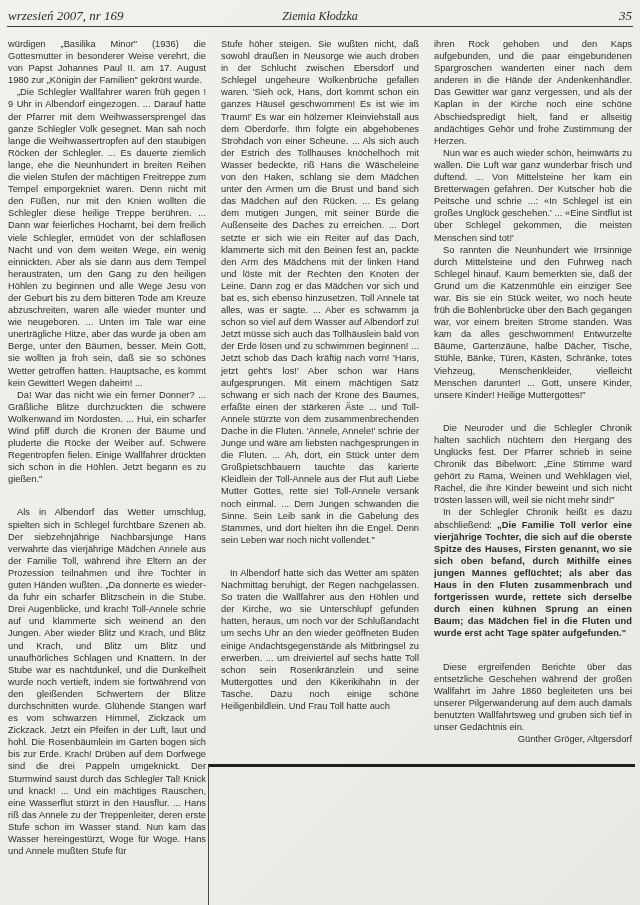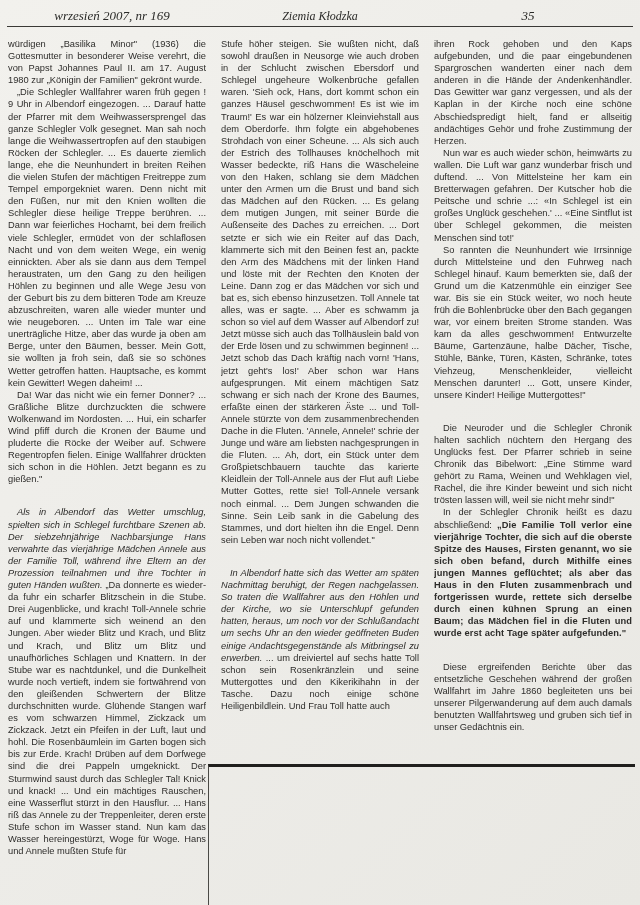--- a/index.html
+++ b/index.html
@@ -13,43 +13,43 @@
     background:linear-gradient(135deg,#f2f1ed 0%,#edece8 55%,#e9e8e3 100%);
     color:#2e2d2b;
   }
   
   .header{
     position:absolute;top:8px;left:8px;right:8px;height:16px;
     display:flex;align-items:baseline;
     font-family:"Liberation Serif","DejaVu Serif",serif;
     font-style:italic;font-size:13px;color:#2a2a28;
   }
-  .header .issue{flex:1;text-align:center;}
+  .header .issue{flex:1;text-align:left;}
   .header .title{flex:1;text-align:center;font-size:12px;}
-  .header .page-no{flex:1;text-align:center;}
+  .header .page-no{flex:1;text-align:right;}
   .rule-thin{position:absolute;left:7px;right:7px;top:26px;height:1px;background:#3a3936;}
   .rule-thick{position:absolute;left:7px;right:7px;top:30px;height:3px;background:#17161
 4;}
   
   .columns{
     position:absolute;top:38px;left:8px;right:8px;bottom:0;
     display:flex;gap:15px;
   }
   .col{
     flex:1;min-width:0;overflow:hidden;
     font-size:9.3px;line-height:12.1px;
     text-align:justify;
     color:#2e2d2b;
   }
   .col p{margin:0;}
   .col p.indent{text-indent:9px;}
   .col p.space-before{margin-top:21px;}
   .col p.right{text-align:right;}
   .run-normal{font-style:normal;font-weight:normal;}
-  .run-italic{font-style:italic;}
+  .run-italic{}
   .run-bold{font-weight:bold;letter-spacing:.1px;}
   
   .end-box{
     position:absolute;left:208px;right:5px;top:764px;bottom:0;
     border-top:3px solid #201f1d;
     border-left:1px solid #4a4a46;
     background:transparent;
   }
 </style>
 </head>
@@ -76,18 +76,19 @@
         <p class=""><span class="run-normal">Stufe höher steigen. Sie wußten nicht, daß sowohl draußen in Neusorge wie auch droben in der Schlucht zwischen Ebersdorf und Schlegel ungeheure Wolkenbrüche gefallen waren. 'Sieh ock, Hans, dort kommt schon ein ganzes Häusel geschwommen! Es ist wie im Traum!' Es war ein hölzerner Kleinviehstall aus dem Oberdorfe. Ihm folgte ein abgehobenes Strohdach von einer Scheune. ... Als sich auch der Estrich des Tollhauses knöchelhoch mit Wasser bedeckte, riß Hans die Wäscheleine von den Haken, schlang sie dem Mädchen unter den Armen um die Brust und band sich das Mädchen auf den Rücken. ... Es gelang dem mutigen Jungen, mit seiner Bürde die Außenseite des Daches zu erreichen. ... Dort setzte er sich wie ein Reiter auf das Dach, klammerte sich mit den Beinen fest an, packte den Arm des Mädchens mit der linken Hand und löste mit der Rechten den Knoten der Leine. Dann zog er das Mädchen vor sich und bat es, sich ebenso hinzusetzen. Toll Annele tat alles, was er sagte. ... Aber es schwamm ja schon so viel auf dem Wasser auf Albendorf zu! Jetzt müsse sich auch das Tollhäuslein bald von der Erde lösen und zu schwimmen beginnen! ... Jetzt schob das Dach kräftig nach vorn! 'Hans, jetzt geht's los!' Aber schon war Hans aufgesprungen. Mit einem mächtigen Satz schwang er sich nach der Krone des Baumes, erfaßte einen der stärkeren Äste ... und Toll-Annele stürzte von dem zusammenbrechenden Dache in die Fluten. 'Annele, Annele!' schrie der Junge und wäre am liebsten nachgesprungen in die Fluten. ... Ah, dort, ein Stück unter dem Großpietschbauern tauchte das karierte Kleidlein der Toll-Annele aus der Flut auf! Liebe Mutter Gottes, rette sie! Toll-Annele versank noch einmal. ... Dem Jungen schwanden die Sinne. Sein Leib sank in die Gabelung des Stammes, und dort hielten ihn die Engel. Denn sein Leben war noch nicht vollendet."</span></p>
         <p class="indent space-before "><span class="run-italic">In Albendorf hatte sich das Wetter am späten Nachmittag beruhigt, der Regen nachgelassen. So traten die Wallfahrer aus den Höhlen und der Kirche, wo sie Unterschlupf gefunden hatten, heraus, um noch vor der Schlußandacht um sechs Uhr an den wieder geöffneten Buden einige Andachtsgegenstände als Mitbringsel zu erwerben. </span><span class="run-normal">... um dreiviertel auf sechs hatte Toll schon sein Rosenkränzlein und seine Muttergottes und den Kikerikihahn in der Tasche. Dazu noch einige schöne Heiligenbildlein. Und Frau Toll hatte auch</span></p>
       </div>
     <div class="col">
         <p class=""><span class="run-normal">ihren Rock gehoben und den Kaps aufgebunden, und die paar eingebundenen Spargroschen wanderten einer nach dem anderen in die Hände der Andenkenhändler. Das Gewitter war ganz vergessen, und als der Kaplan in der Kirche noch eine schöne Abschiedspredigt hielt, fand er allseitig andächtiges Gehör und frohe Zustimmung der Herzen.</span></p>
         <p class="indent "><span class="run-normal">Nun war es auch wieder schön, heimwärts zu wallen. Die Luft war ganz wunderbar frisch und duftend. ... Von Mittelsteine her kam ein Bretterwagen gefahren. Der Kutscher hob die Peitsche und schrie ...: «In Schlegel ist ein großes Unglück geschehen.' ... «Eine Sintflut ist über Schlegel gekommen, die meisten Menschen sind tot!'</span></p>
         <p class="indent "><span class="run-normal">So rannten die Neunhundert wie Irrsinnige durch Mittelsteine und den Fuhrweg nach Schlegel hinauf. Kaum bemerkten sie, daß der Grund um die Katzenmühle ein einziger See war. Bis sie ein Stück weiter, wo noch heute früh die Bohlenbrücke über den Bach gegangen war, vor einem breiten Strome standen. Was kam da alles geschwommen! Entwurzelte Bäume, Gartenzäune, halbe Dächer, Tische, Stühle, Bänke, Türen, Kästen, Schränke, totes Viehzeug, Menschenkleider, vielleicht Menschen darunter! ... Gott, unsere Kinder, unsere Kinder! Heilige Muttergottes!"</span></p>
         <p class="indent space-before "><span class="run-normal">Die Neuroder und die Schlegler Chronik halten sachlich nüchtern den Hergang des Unglücks fest. Der Pfarrer schrieb in seine Chronik das Bibelwort: „Eine Stimme ward gehört zu Rama, Weinen und Wehklagen viel, Rachel, die ihre Kinder beweint und sich nicht trösten lassen will, weil sie nicht mehr sind!"</span></p>
         <p class="indent "><span class="run-normal">In der Schlegler Chronik heißt es dazu abschließend: </span><span class="run-bold">„Die Familie Toll verlor eine vierjährige Tochter, die sich auf die oberste Spitze des Hauses, Firsten genannt, wo sie sich oben befand, durch Mithilfe eines jungen Mannes geflüchtet; als aber das Haus in den Fluten zusammenbrach und fortgerissen wurde, rettete sich derselbe durch einen kühnen Sprung an einen Baum; das Mädchen fiel in die Fluten und wurde erst acht Tage später aufgefunden."</span></p>
         <p class="indent space-before "><span class="run-normal">Diese ergreifenden Berichte über das entsetzliche Geschehen während der großen Wallfahrt im Jahre 1860 begleiteten uns bei unserer Pilgerwanderung auf dem auch damals benutzten Wallfahrtsweg und gruben sich tief in unser Gedächtnis ein.</span></p>
+        <p class="right"><span class="run-italic">Günther Gröger, Altgersdorf</span></p>
       </div>
   </div>
 
   <div class="end-box"></div>
 
 </div>
 
 </body></html>

